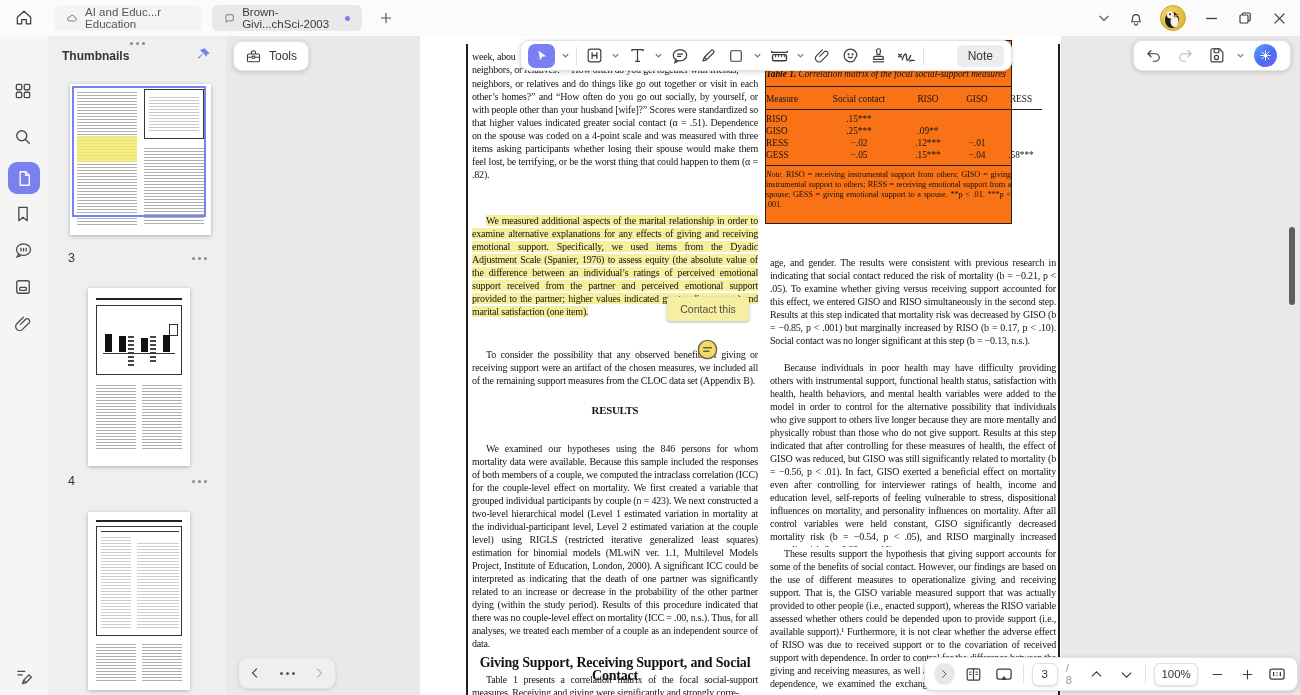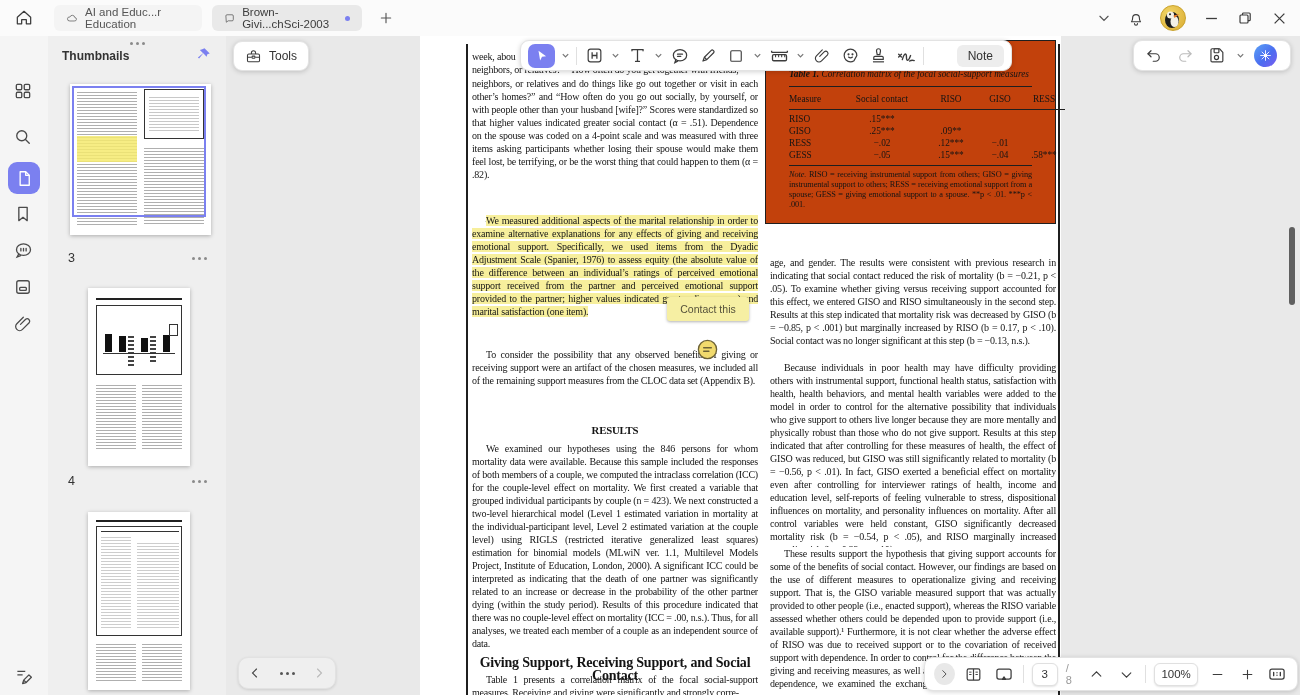--- a/index.html
+++ b/index.html
@@ -38,21 +38,21 @@
   .frame { position:absolute; top:8px; width:1.5px; height:651px; background:#1f1f1f; }
   .serif, .serif * { font-family:"Liberation Serif", serif; }
   .col { position:absolute; width:286px; font-size:10px; line-height:13px; text-align:justify; color:#141414; letter-spacing:-0.2px; }
   .para { overflow:hidden; }
   .ind { text-indent:14px; }
   .dhead { font-style:italic; font-size:10.5px; text-indent:14px; text-align:left;margin-top:17px; }
   .bhead { font-weight:bold; text-align:center; font-size:10.8px; }
   .hl { background:#f7ef9c; }
 
   
-  .t1box { position:absolute; left:345px; top:4px; width:291px; height:184px; border:1.3px solid #1f1f1f; background:#c2410c; padding:0 23px; font-size:9.3px; line-height:11px; color:#141414; }
+  .t1box { position:absolute; left:345px; top:4px; width:247px; height:184px; border:1.3px solid #1f1f1f; background:#f97316; padding:0 0; font-size:9.3px; line-height:11px; color:#141414; }
   .t1cap { margin-top:28px; font-style:italic; text-align:left; line-height:11.5px; }
   .t1grid { display:grid; grid-template-columns:50px 86px 52px 46px 42px; margin-top:5px; border-top:1.6px solid #1f1f1f; border-bottom:1px solid #1f1f1f; padding:3px 0 4px; }
   .t1grid .hd { font-weight:normal; padding-top:3px; padding-bottom:4px; }
   .t1grid div { text-align:center; line-height:12px; }
   .t1grid div.rowlab { text-align:left; }
   .t1note { margin-top:4px; font-size:8.3px; line-height:10.3px; text-align:justify; letter-spacing:-0.1px; }
 
   
   .float { background:#fff; border:1px solid #e3e3e3; border-radius:9px; box-shadow:0 1px 5px rgba(0,0,0,.18); display:flex; align-items:center; }
   .anno-bar { position:absolute; left:520px; top:40px; width:492px; height:31px; padding:0 7px; gap:6px; }
@@ -267,21 +267,21 @@
 <main class="page serif">
   <div class="frame" style="left:46px"></div>
   <div class="frame" style="left:638px"></div>
 
   <div class="col" style="left:52px; top:14px">week, abou</div>
   <div class="col" style="left:52px; top:27px">neighbors, or relatives?” “How often do you get together with friends,</div>
   <div class="col para" style="left:52px; top:41px; height:118px">neighbors, or relatives and do things like go out together or visit in each other’s homes?” and “How often do you go out socially, by yourself, or with people other than your husband [wife]?” Scores were standardized so that higher values indicated greater social contact (α = .51). Dependence on the spouse was coded on a 4-point scale and was measured with three items asking participants whether losing their spouse would make them feel lost, be terrifying, or be the worst thing that could happen to them (α = .82).</div>
   <div class="col dhead" style="left:52px; top:159px">Additional relationship variables</div>
   <div class="col para ind" style="left:52px; top:178px; height:117px"><span class="hl">We measured additional aspects of the marital relationship in order to examine alternative explanations for any effects of giving and receiving emotional support. Specifically, we used items from the Dyadic Adjustment Scale (Spanier, 1976) to assess equity (the absolute value of the difference between an individual’s ratings of perceived emotional support received from the partner and perceived emotional support provided to the partner; higher values indicated greater discrepancy) and marital satisfaction (one item).</span></div>
   <div class="col para ind" style="left:52px; top:312px; height:72px">To consider the possibility that any observed benefits of giving or receiving support were an artifact of the chosen measures, we included all of the remaining support measures from the CLOC data set (Appendix B).</div>
-  <div class="col bhead" style="left:52px; top:388px">RESULTS</div>
+  <div class="col bhead" style="left:52px; top:368px">RESULTS</div>
   <div class="col para ind" style="left:52px; top:406px; height:214px">We examined our hypotheses using the 846 persons for whom mortality data were available. Because this sample included the responses of both members of a couple, we computed the intraclass correlation (ICC) for the couple-level effect on mortality. We first created a variable that grouped individual participants by couple (n = 423). We next constructed a two-level hierarchical model (Level 1 estimated variation in mortality at the individual-participant level, Level 2 estimated variation at the couple level) using RIGLS (restricted iterative generalized least squares) estimation for binomial models (MLwiN ver. 1.1, Multilevel Models Project, Institute of Education, London, 2000). A significant ICC could be interpreted as indicating that the death of one partner was significantly related to an increase or decrease in the probability of the other partner dying (within the study period). Results of this procedure indicated that there was no couple-level effect on mortality (ICC = .00, n.s.). Thus, for all analyses, we treated each member of a couple as an independent source of data.</div>
   <div class="col bhead" style="left:52px; top:620px; font-size:14px">Giving Support, Receiving Support, and Social Contact</div>
   <div class="col para ind" style="left:52px; top:637px; height:22px">Table 1 presents a correlation matrix of the focal social-support measures. Receiving and giving were significantly and strongly corre-</div>
 
   <div class="t1box">
     <div class="t1cap"><b style="font-style:italic">Table 1.</b><span> Correlation matrix of the focal social-support measures</span></div>
     <div class="t1grid">
       <div class="hd rowlab">Measure</div>
       <div class="hd">Social contact</div>
       <div class="hd">RISO</div>

